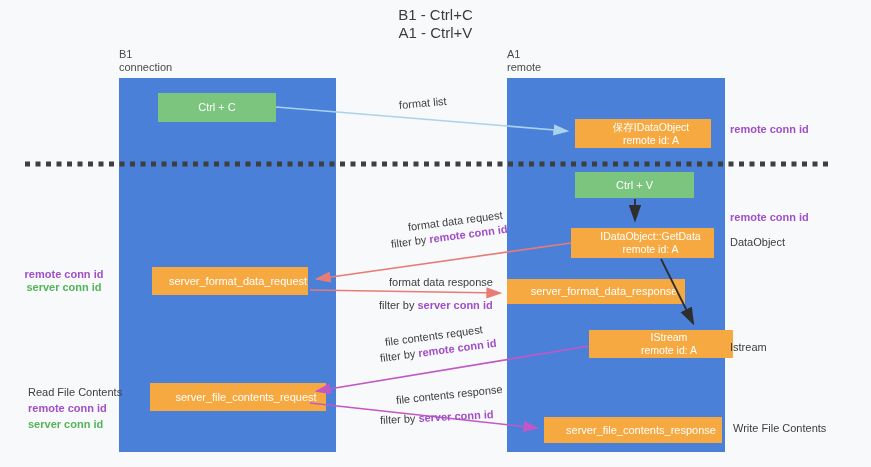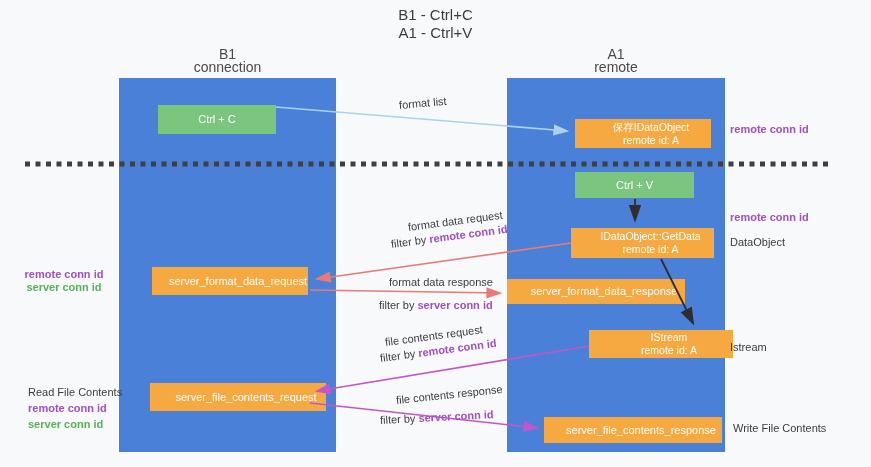--- a/index.html
+++ b/index.html
@@ -10,29 +10,29 @@
   }
   html,body{margin:0;padding:0;}
   body{background:#e9e9e9;font-family:"Liberation Sans","DejaVu Sans",sans-serif;}
   .canvas{position:relative;width:871px;height:467px;background:var(--bg);overflow:hidden;
           color:#3d3d3d;-webkit-font-smoothing:antialiased;}
   .abs{position:absolute;}
   .title{top:6px;left:0;right:0;text-align:center;font-size:15px;line-height:18px;color:#3c3c3c;z-index:1;}
   .lane{background:var(--lane-blue);z-index:1;}
   .lane-left{left:119px;top:78px;width:217px;height:374px;}
   .lane-right{left:507px;top:78px;width:218px;height:374px;}
-  .lane-hdr{text-align:center;font-size:14px;line-height:12.5px;color:#4a4a4a;z-index:1;}
+  .lane-hdr{text-align:left;font-size:11px;line-height:12.5px;color:#4a4a4a;z-index:1;}
   .hdr-left{left:119px;top:48px;width:217px;}
   .hdr-right{left:507px;top:48px;width:218px;}
   .box{display:flex;flex-direction:column;align-items:center;justify-content:center;
        color:#fff;font-size:11px;line-height:13px;text-align:center;z-index:3;white-space:nowrap;}
   .green{background:var(--box-green);}
   .orange{background:var(--box-orange);padding-left:16px;}
   .two{font-size:10.5px;line-height:13px;}
-  .b-ctrlc{left:158px;top:105px;width:118px;height:29px;}
+  .b-ctrlc{left:158px;top:93px;width:118px;height:29px;}
   .b-save{left:575px;top:119px;width:120px;height:29px;}
   .b-ctrlv{left:575px;top:172px;width:119px;height:26px;}
   .b-getdata{left:571px;top:228px;width:127px;height:30px;}
   .b-fmtreq{left:152px;top:267px;width:140px;height:28px;}
   .b-fmtres{left:507px;top:279px;width:162px;height:25px;}
   .b-istream{left:589px;top:330px;width:128px;height:28px;}
   .b-filereq{left:150px;top:383px;width:160px;height:28px;}
   .b-fileres{left:544px;top:417px;width:162px;height:26px;}
   svg.arrows{position:absolute;left:0;top:0;z-index:5;pointer-events:none;}
   .ln-dash{stroke:var(--dash);stroke-width:5;stroke-dasharray:5 5.5;}

